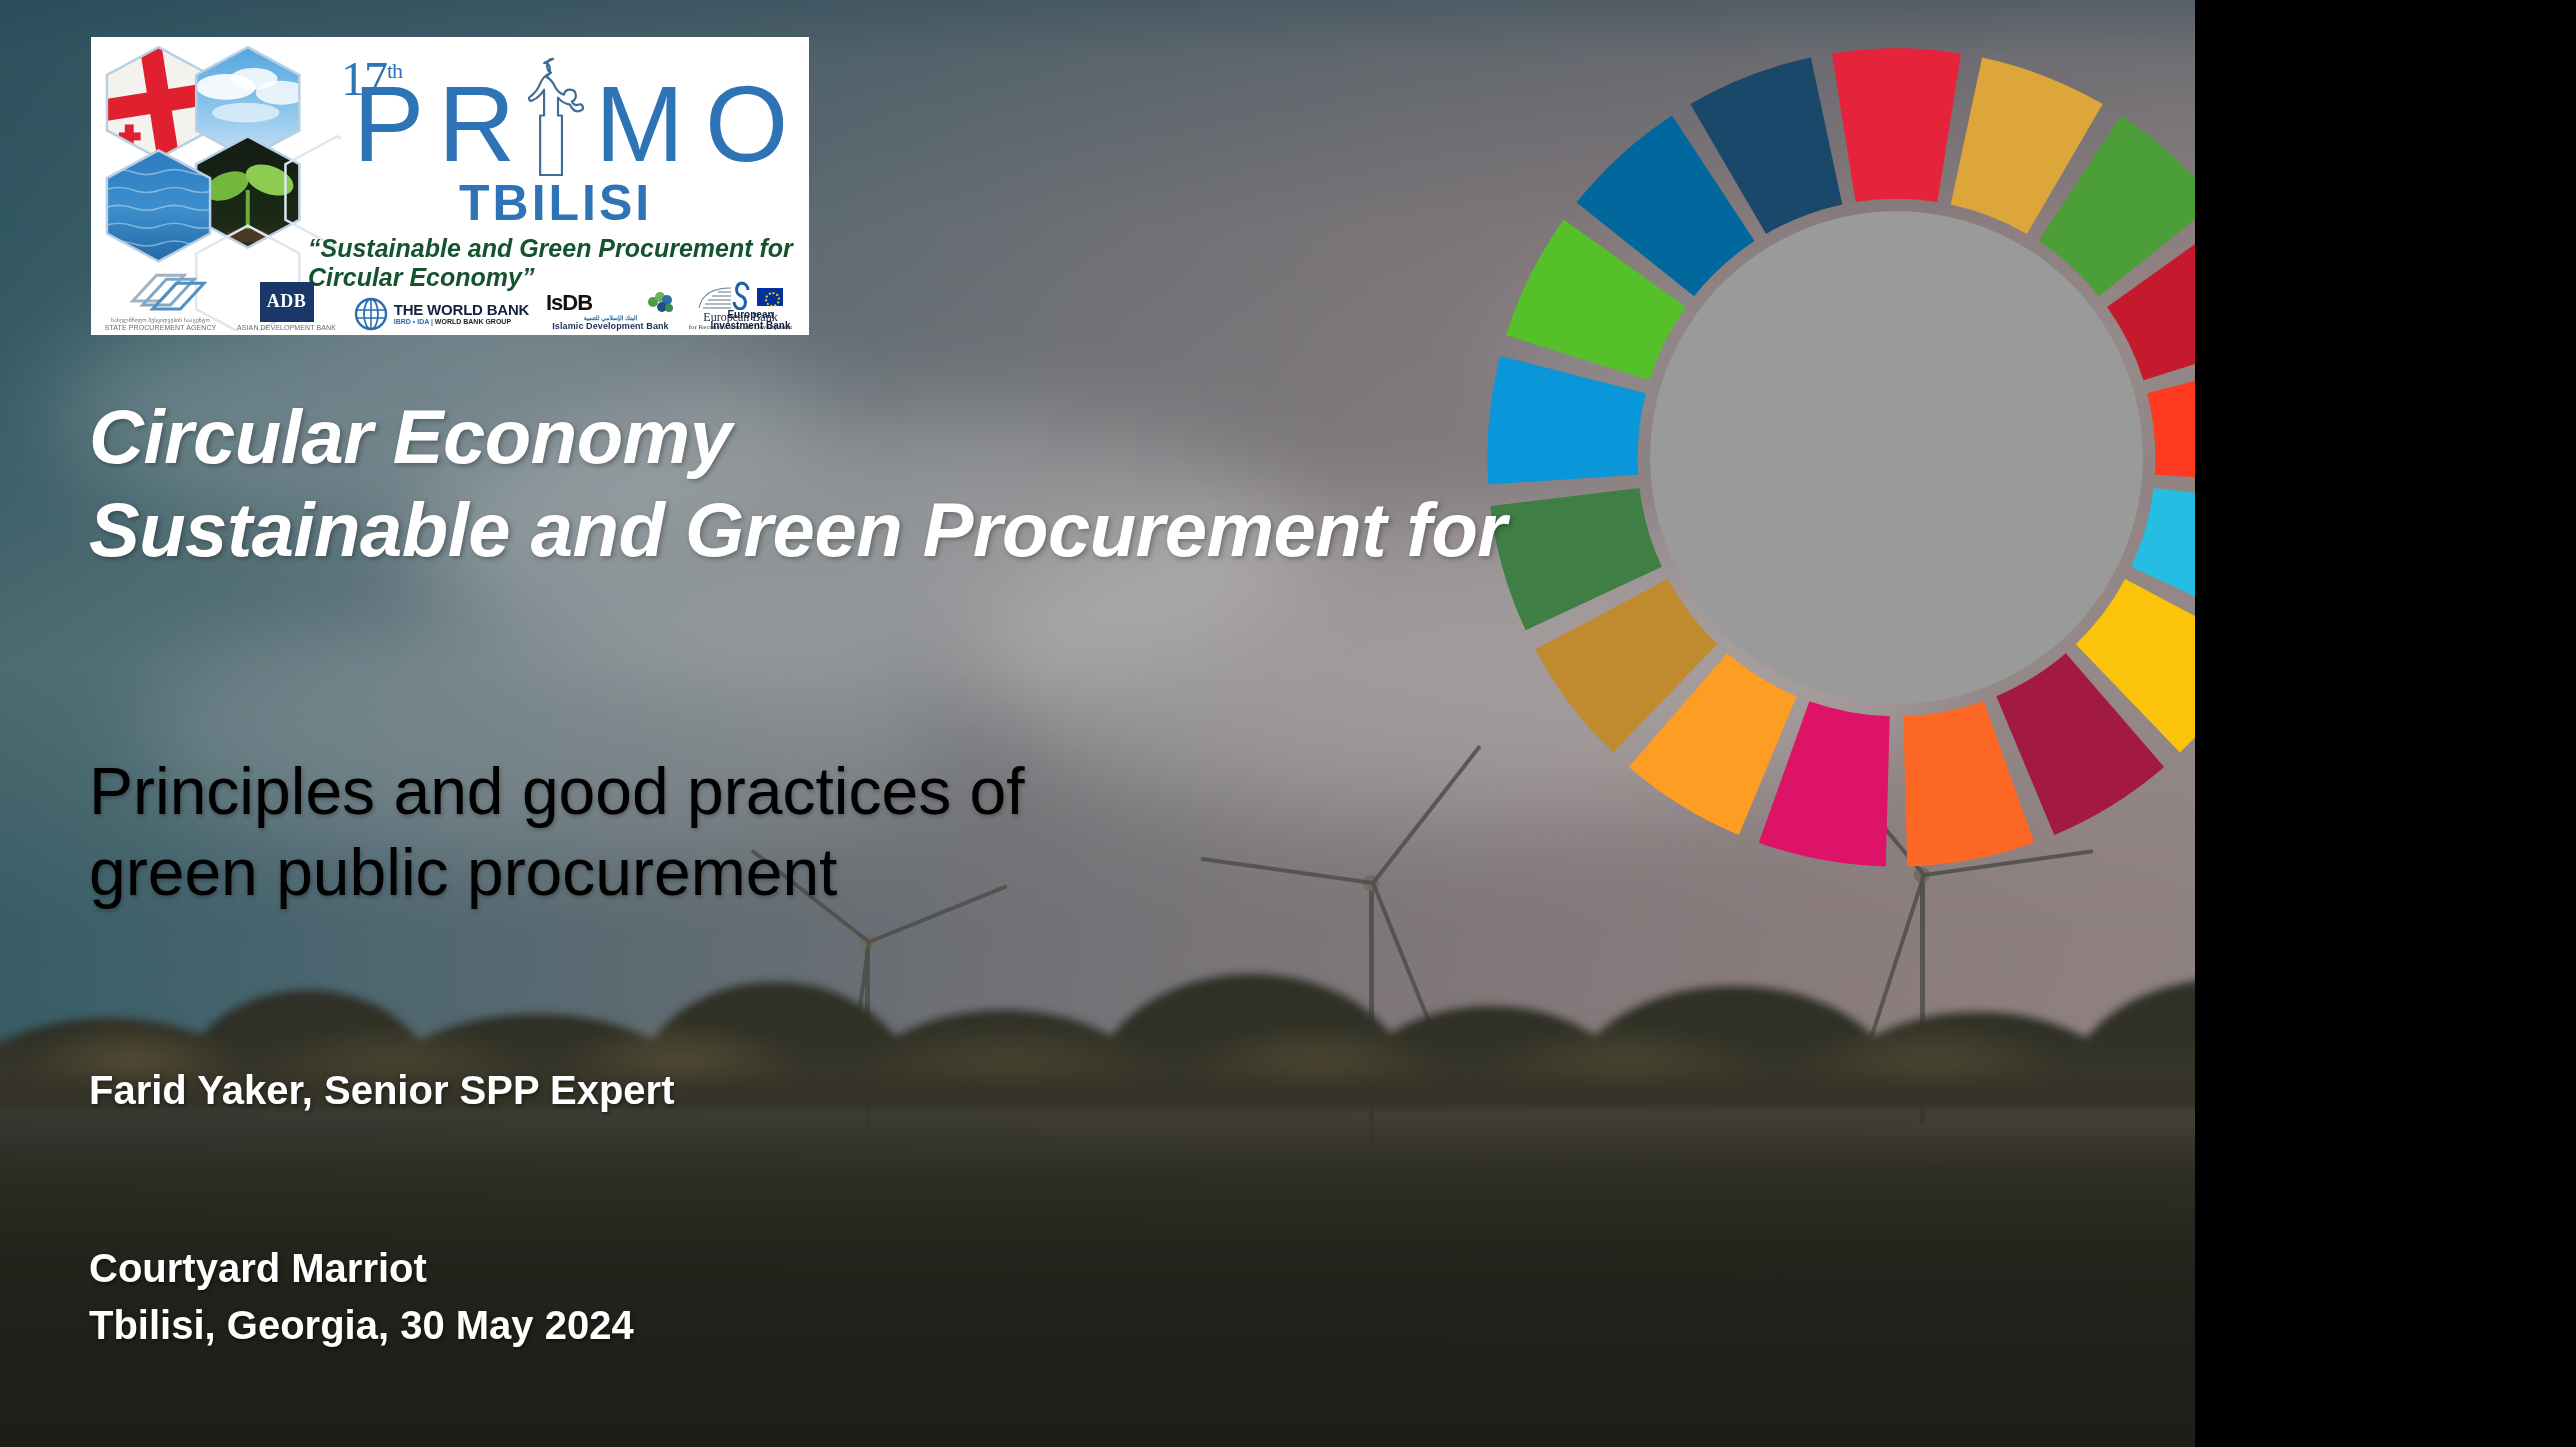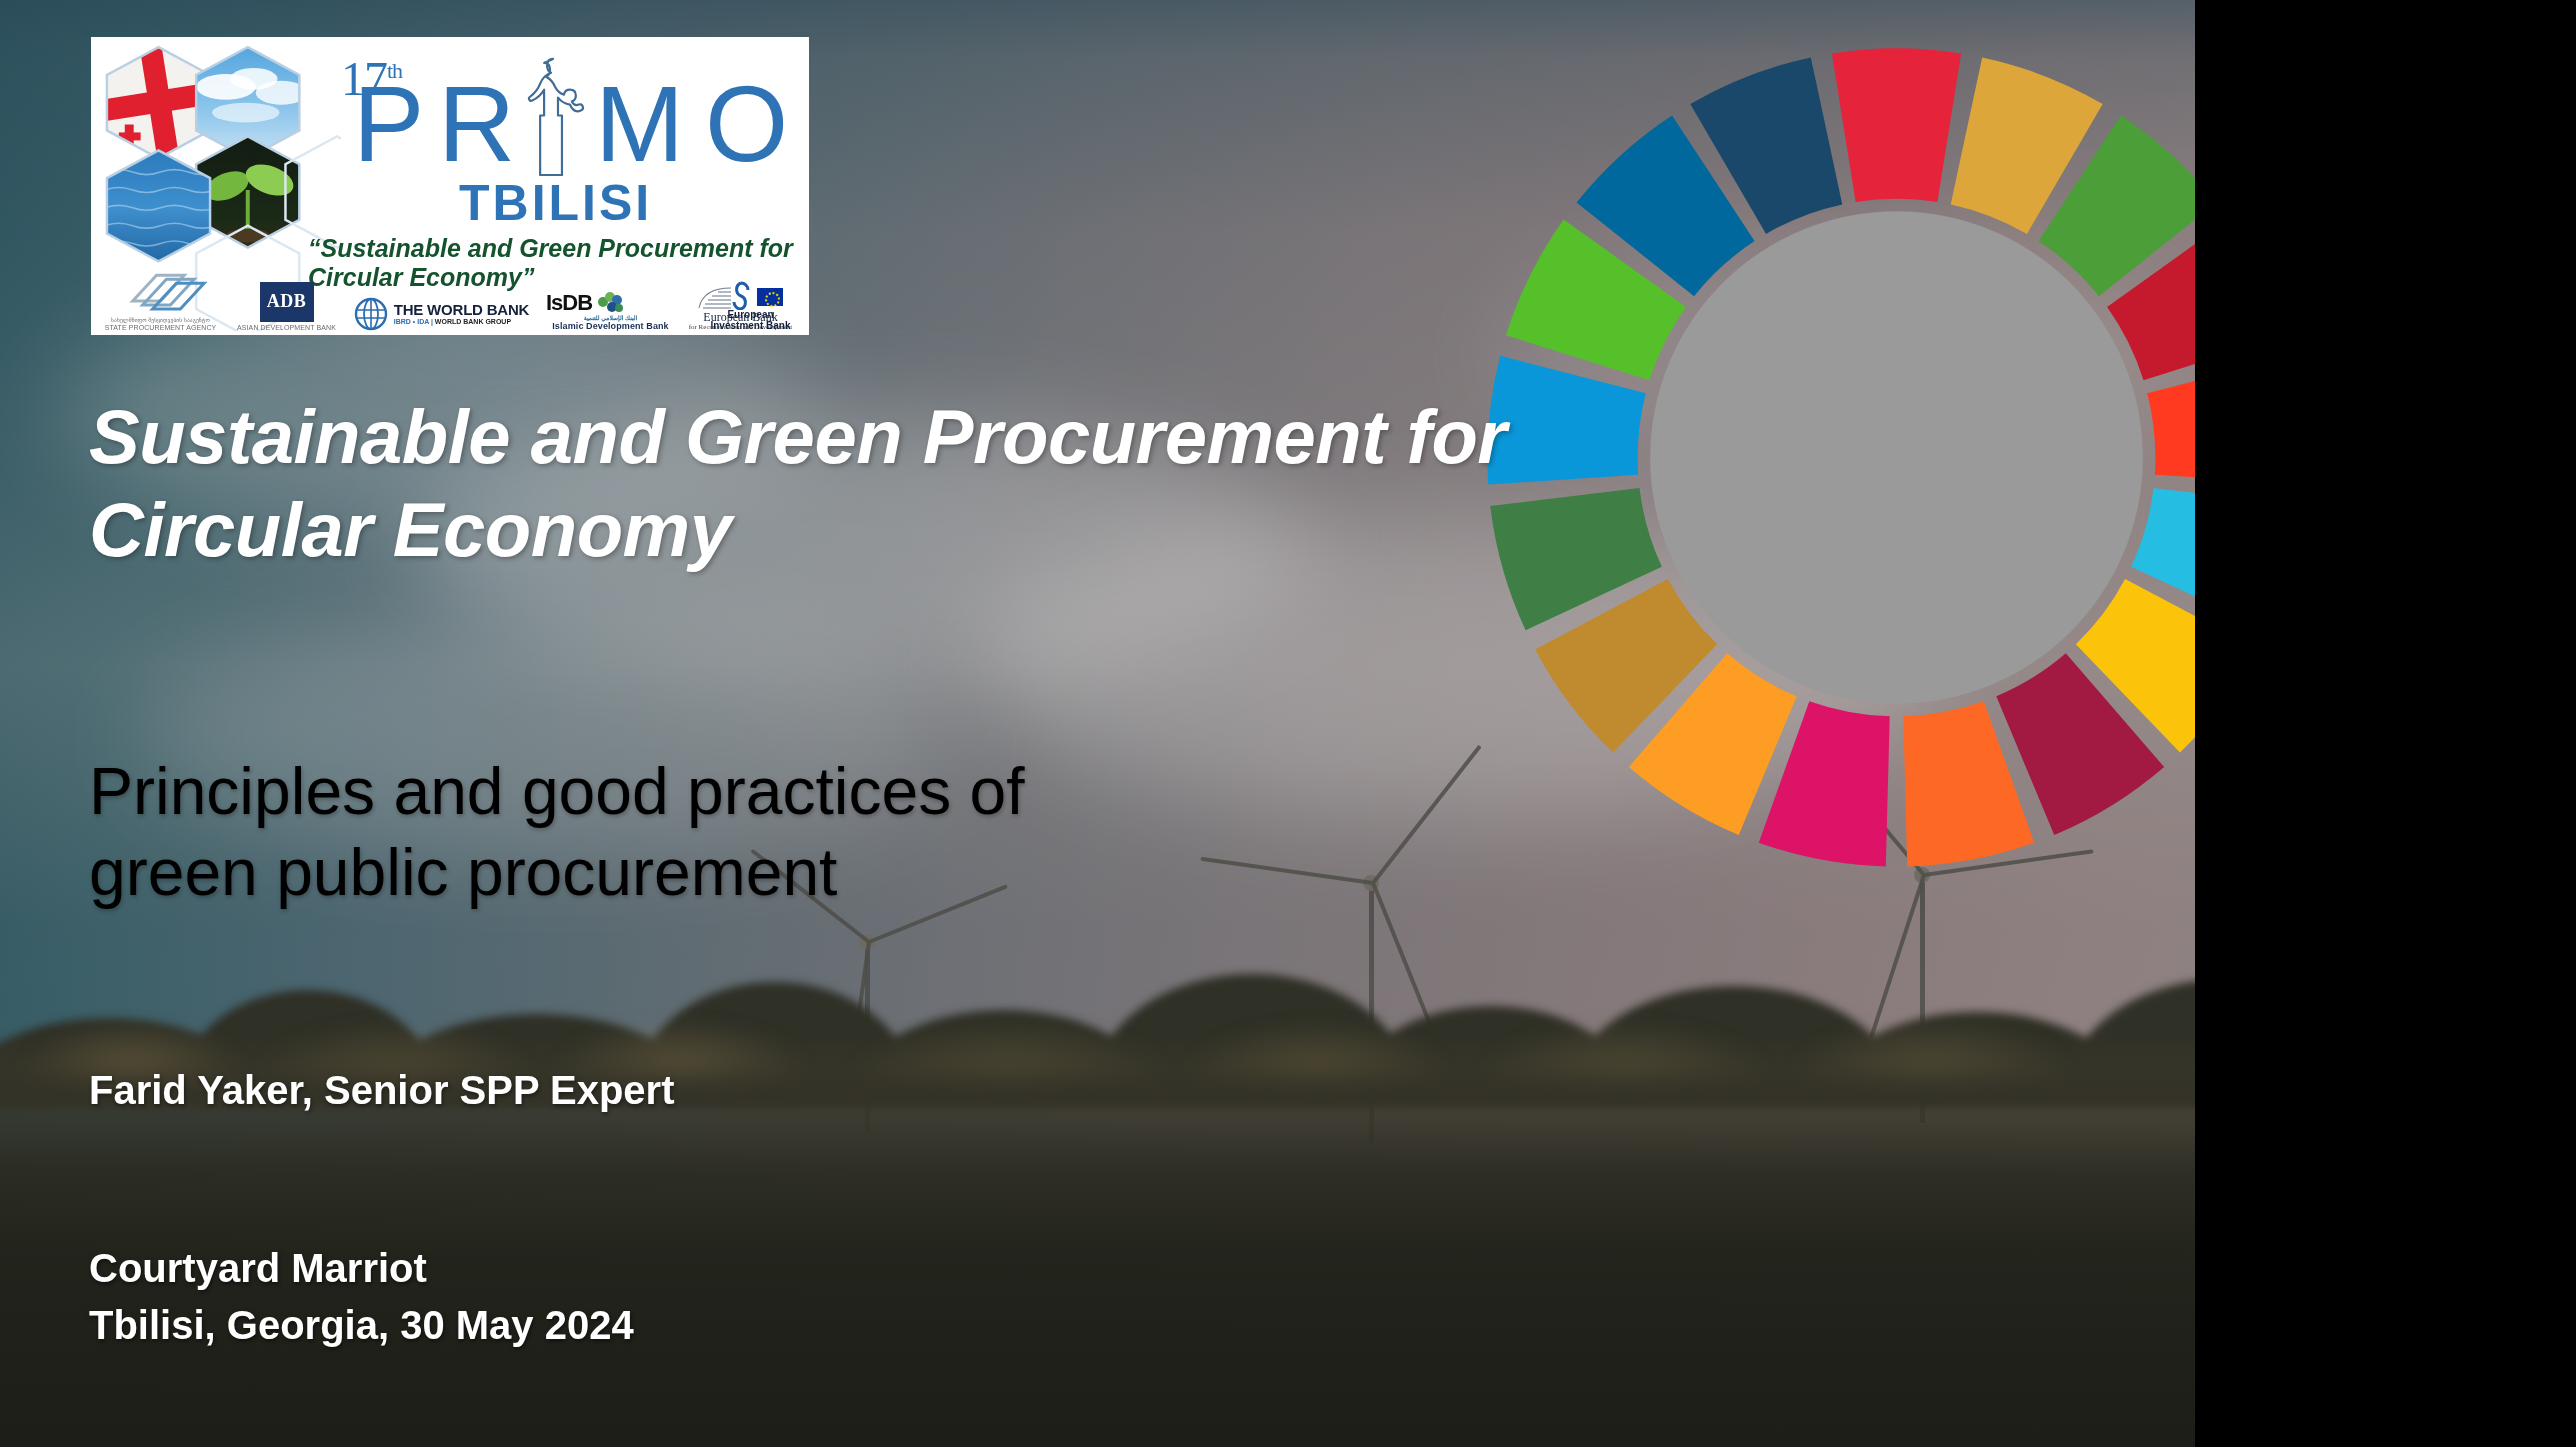--- a/index.html
+++ b/index.html
@@ -550,21 +550,21 @@
           <div style="text-align:left;">
             <div class="wb-line1">THE WORLD BANK</div>
             <div class="wb-line2">
               <span>IBRD • IDA</span> | <b>WORLD BANK GROUP</b>
             </div>
           </div>
         </div>
       </div>
 
       <div class="logo-item" style="left:449px; width:129px;">
-        <div style="display:flex; align-items:center; gap:5px; justify-content:flex-start;">
+        <div style="display:flex; align-items:center; gap:5px; justify-content:space-between;">
           <div class="isdb-txt">IsDB</div>
           <svg width="28" height="26" viewBox="0 0 28 26" aria-hidden="true">
             <circle cx="6" cy="13" r="5" fill="#4a9b4a"></circle>
             <circle cx="13" cy="8" r="5" fill="#6cb356"></circle>
             <circle cx="20" cy="11" r="5" fill="#2f6fa8"></circle>
             <circle cx="15" cy="18" r="5" fill="#1f4f86"></circle>
             <circle cx="22" cy="19" r="4" fill="#3b8b55"></circle>
           </svg>
         </div>
         <div class="logo-cap" style="font-size:6px; color:#2a6da0;">البنك الإسلامي للتنمية</div>
@@ -599,22 +599,22 @@
         <div class="eu-flag"></div>
       </div>
       <div class="eib-l">European</div>
       <div class="eib-l">Investment Bank</div>
     </div>
 
   </div>
 
   <div class="slide-text">
     <div class="title-main">
+      <div>Circular Economy</div>
       <div>Sustainable and Green Procurement for</div>
-      <div>Circular Economy</div>
     </div>
 
     <div class="subtitle">
       <div>Principles and good practices of</div>
       <div>green public procurement</div>
     </div>
 
     <div class="presenter">Farid Yaker, Senior SPP Expert</div>
 
     <div class="venue">

